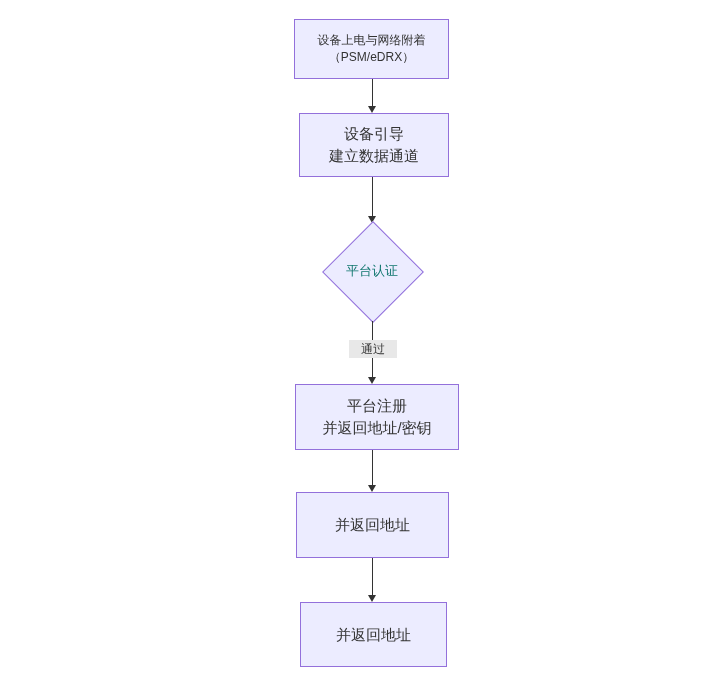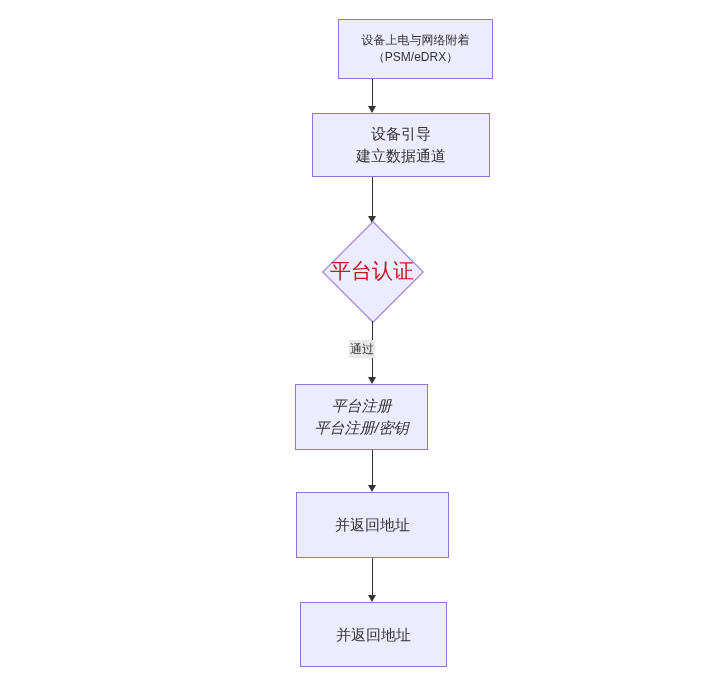--- a/index.html
+++ b/index.html
@@ -25,23 +25,23 @@
     display: flex;
     flex-direction: column;
     align-items: center;
     justify-content: center;
     text-align: center;
     font-size: 15px;
     line-height: 22px;
     color: #333333;
   }
   .node span { display: block; white-space: nowrap; }
-  .n1 { left: 294px; top: 19px;  width: 155px; height: 60px; font-size: 12px; line-height: 17px; margin-left: 44px; }
-  .n2 { left: 299px; top: 113px; width: 178px; height: 64px; margin-left: 13px; }
-  .n4 { left: 295px; top: 384px; width: 133px; height: 66px; font-style: italic; }
+  .n1 { left: 294px; top: 19px;  width: 155px; height: 60px; font-size: 12px; line-height: 17px; }
+  .n2 { left: 299px; top: 113px; width: 150px; height: 64px; }
+  .n4 { left: 295px; top: 384px; width: 164px; height: 66px; }
   .n5 { left: 296px; top: 492px; width: 153px; height: 66px; }
   .n6 { left: 300px; top: 602px; width: 147px; height: 65px; }
   
   .diamond-wrap {
     position: absolute;
     left: 321px; top: 222px;
     width: 102px; height: 98px;
     display: flex;
     align-items: center;
     justify-content: center;
@@ -49,23 +49,23 @@
   .diamond-shape {
     position: absolute;
     left: 16px; top: 14px;
     width: 70px; height: 70px;
     background: #ECECFF;
     border: 1px solid #9370DB;
     transform: rotate(45deg);
   }
   .diamond-label {
     position: relative;
-    font-size: 21px;
+    font-size: 13px;
     line-height: 22px;
-    color: #b91c1c;
+    color: #0f766e;
     white-space: nowrap;
   }
   
   .edge {
     position: absolute;
     left: 372px;
     width: 1px;
     background: #333333;
   }
   .e1 { top: 79px;  height: 27px; }
@@ -83,21 +83,21 @@
   }
   .h1 { top: 106px; }
   .h2 { top: 216px; }
   .h3 { top: 377px; }
   .h4 { top: 485px; }
   .h5 { top: 595px; }
   
   .edge-label {
     position: absolute;
     left: 349px; top: 340px;
-    padding: 0 1px;
+    padding: 0 12px;
     background: #E8E8E8;
     font-size: 12px;
     line-height: 18px;
     color: #333333;
     white-space: nowrap;
     z-index: 2;
   }
 </style>
 </head>
 <body>
@@ -124,21 +124,21 @@
     <div class="diamond-shape"></div>
     <span class="diamond-label">平台认证</span>
   </div>
 
   <div class="edge e3"></div>
   <div class="edge-label">通过</div>
   <div class="arrowhead h3"></div>
 
   <div class="node n4">
     <span>平台注册</span>
-    <span>平台注册/密钥</span>
+    <span>并返回地址/密钥</span>
   </div>
 
   <div class="edge e4"></div>
   <div class="arrowhead h4"></div>
 
   <div class="node n5">
     <span>并返回地址</span>
   </div>
 
   <div class="edge e5"></div>

